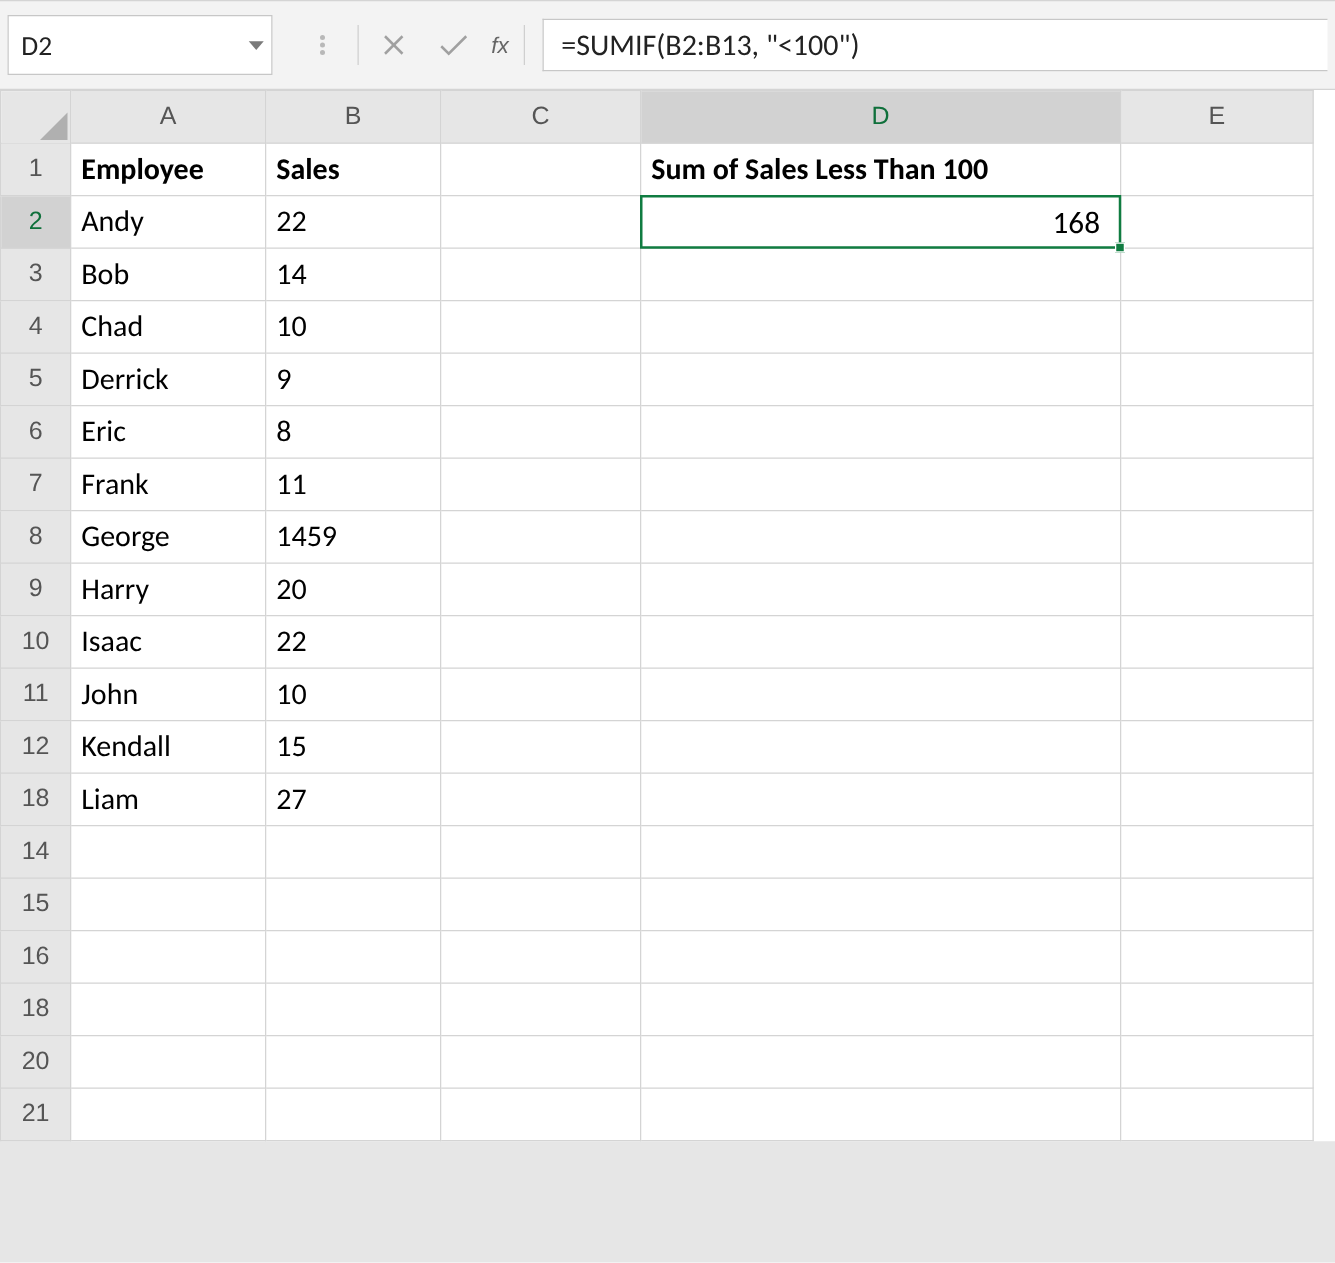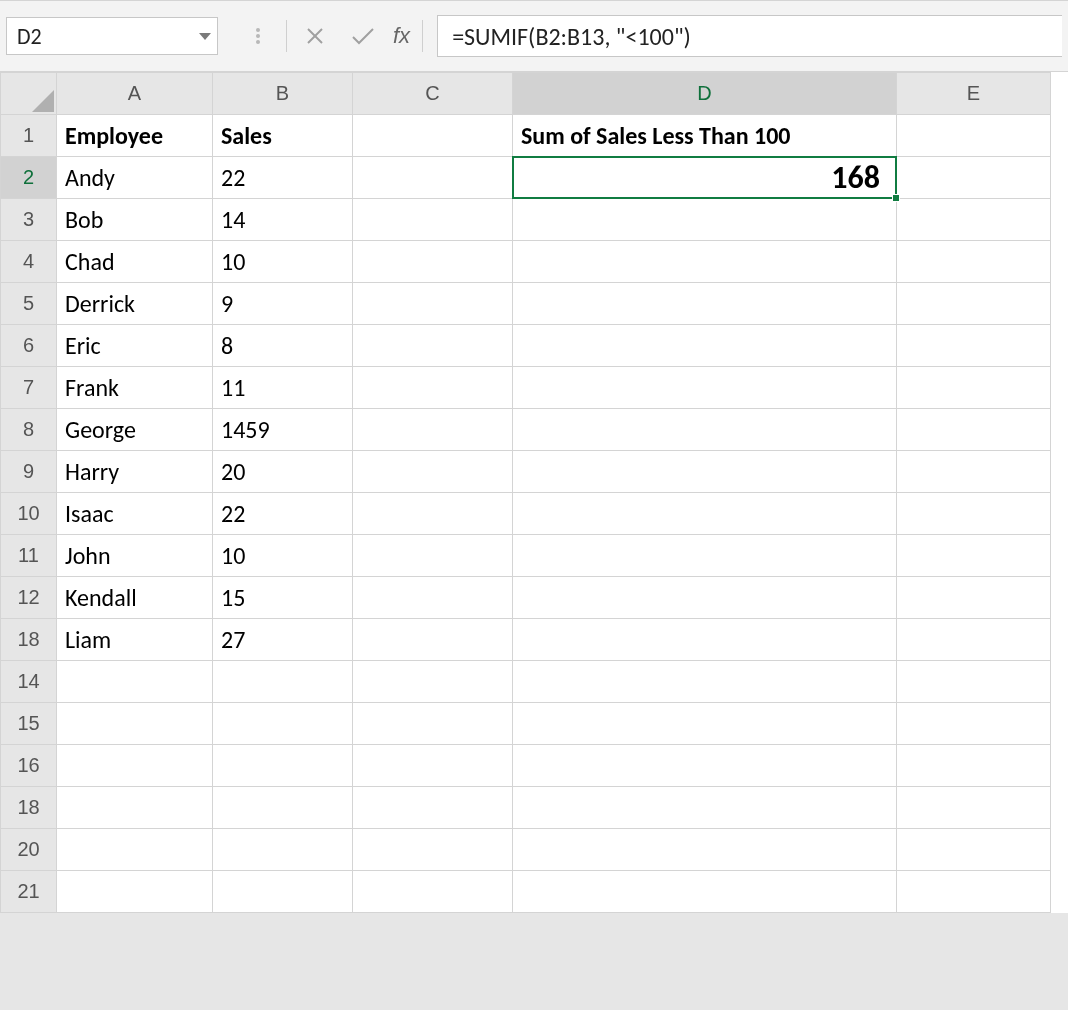--- a/index.html
+++ b/index.html
@@ -18,21 +18,21 @@
       border-top: 1px solid #d4d4d4;
       height: 72px;
       padding: 10px 6px;
     }
     .name-box-wrap {
       display: flex;
       align-items: center;
       background: #fff;
       border: 1px solid #c7c7c7;
       width: 212px;
-      height: 38px;
+      height: 48px;
       padding: 0 6px 0 10px;
       margin-right: 16px;
     }
     .name-box {
       flex: 1;
       font-size: 22px;
       font-family: Calibri, Arial, sans-serif;
       color: #222;
     }
     .name-box-arrow {
@@ -52,21 +52,21 @@
       display: flex;
       align-items: center;
       justify-content: center;
       color: #999;
     }
     .fb-btn.dots { color: #b8b8b8; font-size: 22px; letter-spacing: -2px; flex-direction: column; gap:2px;}
     .dot{width:4px;height:4px;background:#b8b8b8;border-radius:50%;}
     .fb-btn svg { stroke: #a0a0a0; }
     .fx-label {
       font-family: "Segoe UI", Arial, sans-serif;
-      font-size: 22px;
+      font-size: 18px;
       font-style: italic;
       color: #666;
       margin: 0 8px 0 6px;
     }
     .formula-input {
       flex: 1;
       background: #fff;
       border: 1px solid #c7c7c7;
       border-right: none;
       height: 42px;
@@ -141,22 +141,21 @@
       inset: -1px;
       border: 2px solid #107c41;
       pointer-events: none;
     }
     .sel-inner {
       padding: 0 8px;
       height: 100%;
       display: flex;
       align-items: center;
       justify-content: flex-end;
-      font-size: 32px;
-      font-weight: bold;
+      font-size: 25px;
     }
     .fill-handle {
       position: absolute;
       width: 8px; height: 8px;
       background: #107c41;
       right: -4px; bottom: -4px;
       border: 1px solid #fff;
     }
     .colA { width: 156px; }
     .colB { width: 140px; }

